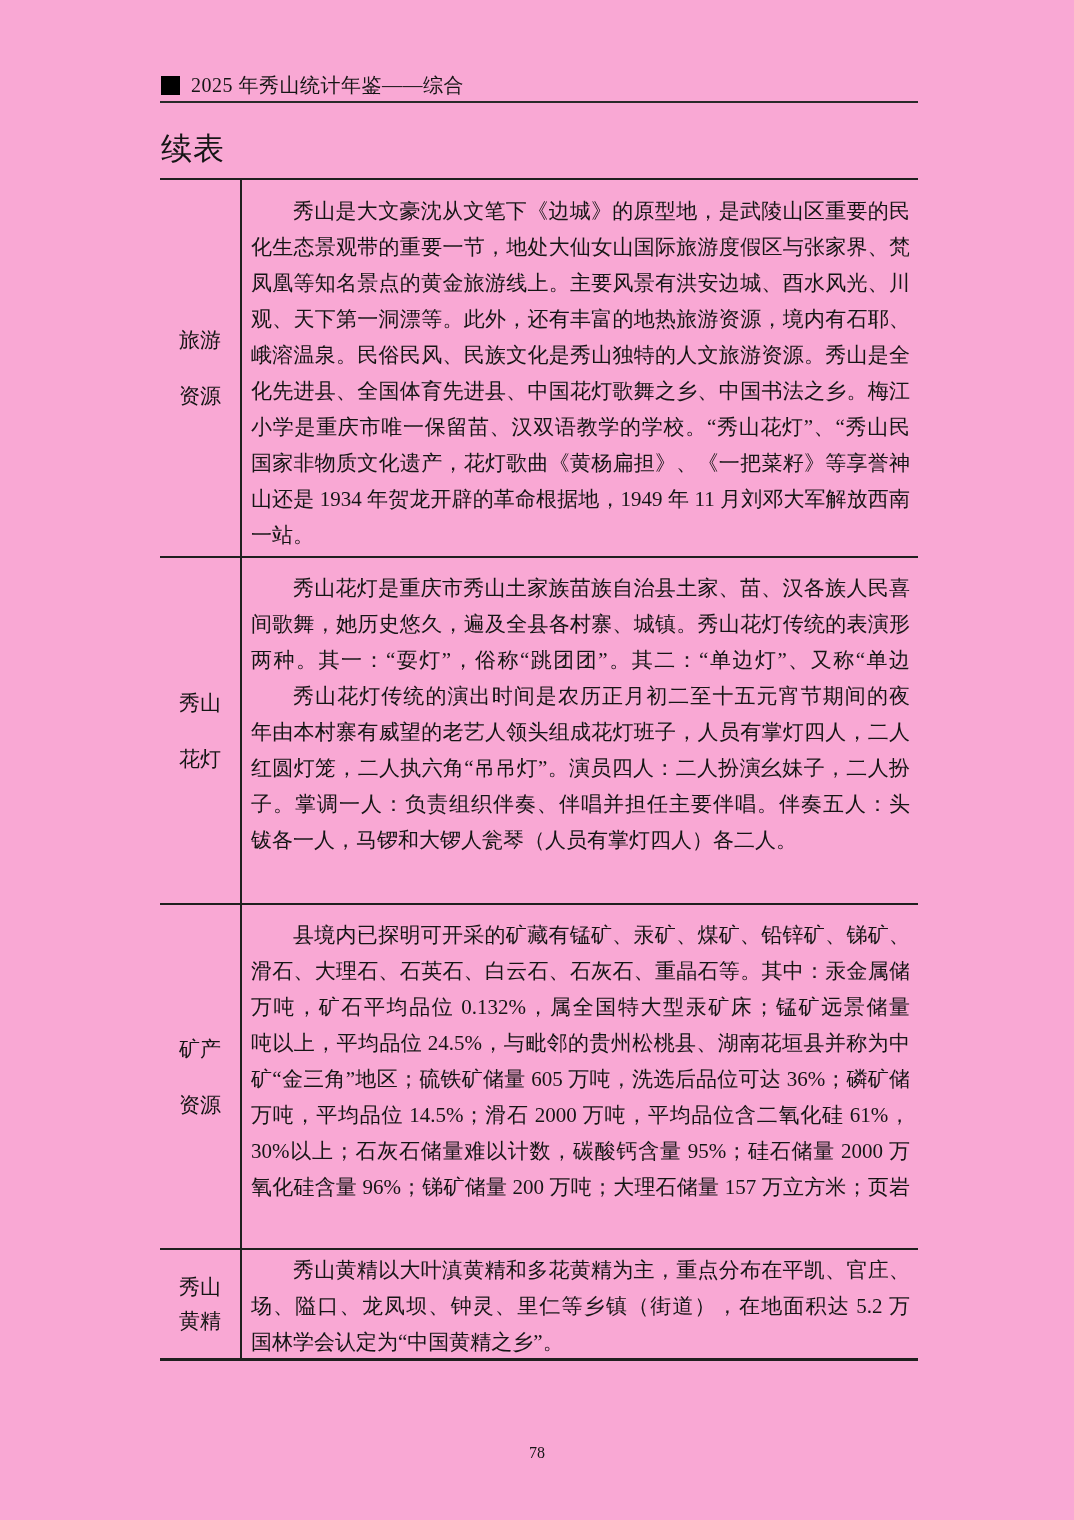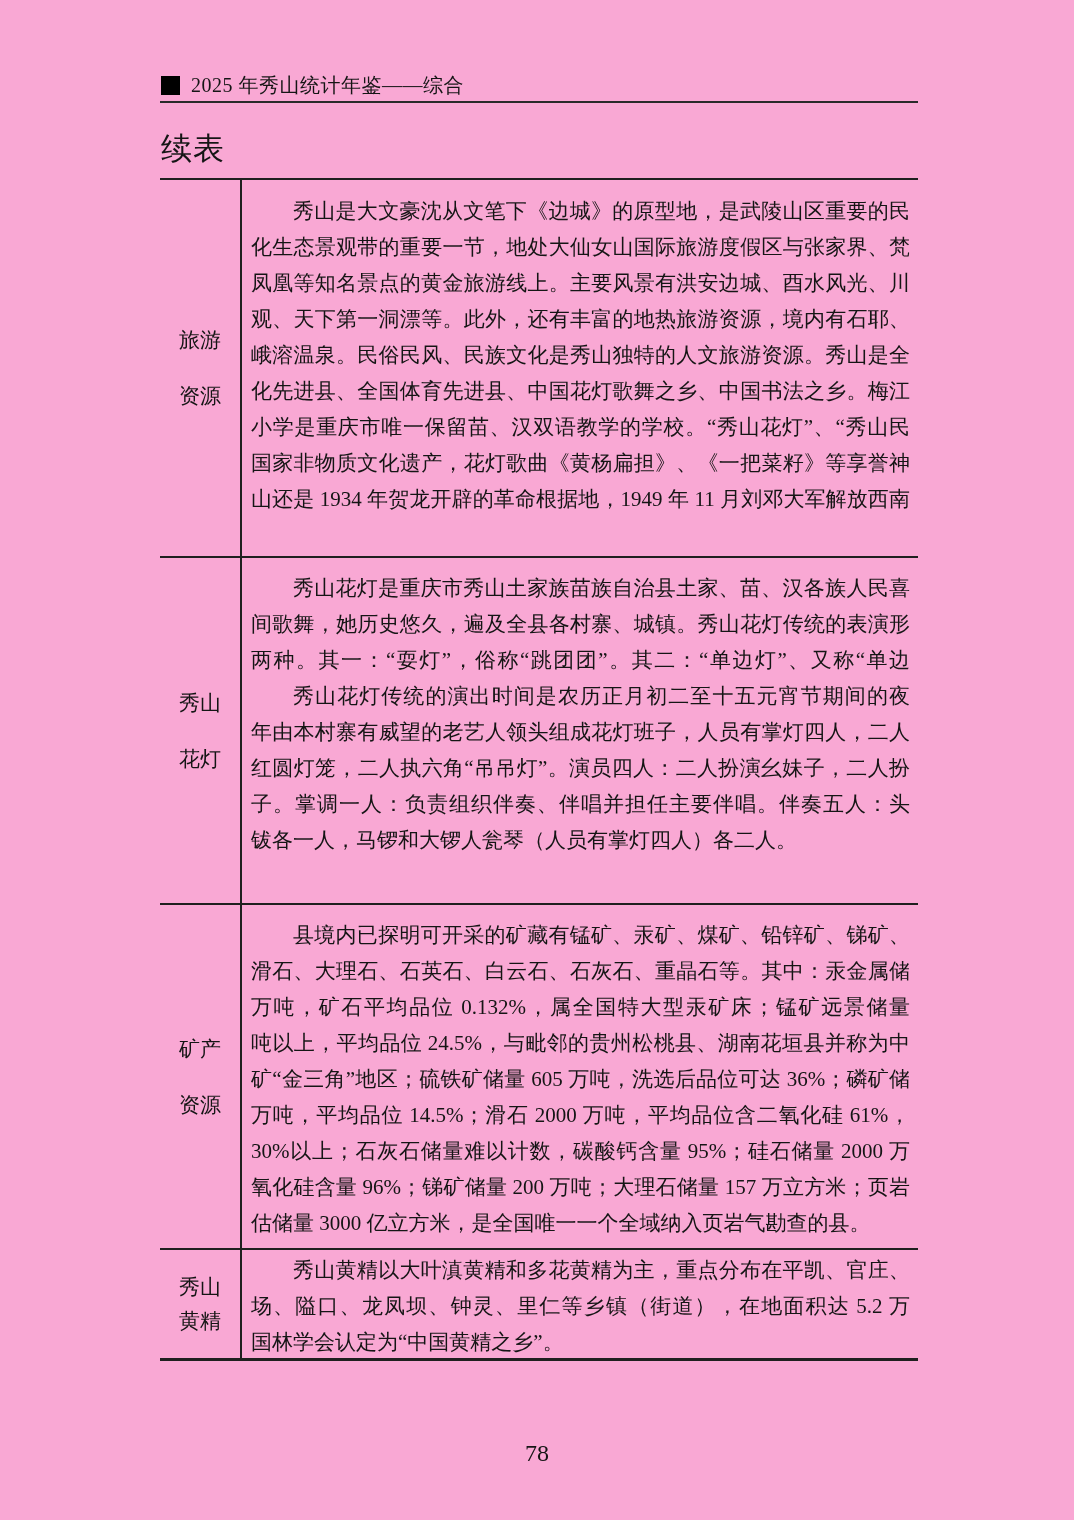--- a/index.html
+++ b/index.html
@@ -40,21 +40,21 @@
   .row-1 .content-cell,.row-2 .content-cell{padding-top:12px;}
   .row-3 .content-cell{padding-top:2px;}
   .para{margin:0;}
   .line{
     line-height:36px;height:36px;overflow:hidden;
     text-align:justify;text-align-last:justify;
   }
   .line.para-first{text-indent:42px;}
   .line.para-last{text-align-last:left;}
 
-  .page-num{position:absolute;left:0;top:1441px;width:1074px;text-align:center;font-size:24px;line-height:24px;}
+  .page-num{position:absolute;left:0;top:1441px;width:1074px;text-align:center;font-size:16px;line-height:24px;}
 </style>
 </head>
 <body>
 
 <div class="page">
 
   <div class="hdr">
     <span class="sq"></span>
     <span class="hdr-title">2025 年秀山统计年鉴——综合</span>
   </div>
@@ -72,20 +72,21 @@
           <div class="para">
             <div class="line para-first">秀山是大文豪沈从文笔下《边城》的原型地，是武陵山区重要的民俗文</div>
             <div class="line">化生态景观带的重要一节，地处大仙女山国际旅游度假区与张家界、梵净山、</div>
             <div class="line">凤凰等知名景点的黄金旅游线上。主要风景有洪安边城、酉水风光、川河奇</div>
             <div class="line">观、天下第一洞漂等。此外，还有丰富的地热旅游资源，境内有石耶、肖塘、</div>
             <div class="line">峨溶温泉。民俗民风、民族文化是秀山独特的人文旅游资源。秀山是全国文</div>
             <div class="line">化先进县、全国体育先进县、中国花灯歌舞之乡、中国书法之乡。梅江民族</div>
             <div class="line">小学是重庆市唯一保留苗、汉双语教学的学校。“秀山花灯”、“秀山民歌”是</div>
             <div class="line">国家非物质文化遗产，花灯歌曲《黄杨扁担》、《一把菜籽》等享誉神州。秀</div>
             <div class="line">山还是 1934 年贺龙开辟的革命根据地，1949 年 11 月刘邓大军解放西南的第</div>
+            <div class="line para-last">一站。</div>
           </div>
         </div>
       </div>
       <div class="trow row-1">
         <div class="label-cell">
           <div class="label-line">秀山</div>
           <div class="label-line">花灯</div>
         </div>
         <div class="content-cell">
           <div class="para">
@@ -110,21 +111,20 @@
         <div class="content-cell">
           <div class="para">
             <div class="line para-first">县境内已探明可开采的矿藏有锰矿、汞矿、煤矿、铅锌矿、锑矿、磷矿、</div>
             <div class="line">滑石、大理石、石英石、白云石、石灰石、重晶石等。其中：汞金属储量 1.04</div>
             <div class="line">万吨，矿石平均品位 0.132%，属全国特大型汞矿床；锰矿远景储量 5000 万</div>
             <div class="line">吨以上，平均品位 24.5%，与毗邻的贵州松桃县、湖南花垣县并称为中国锰</div>
             <div class="line">矿“金三角”地区；硫铁矿储量 605 万吨，洗选后品位可达 36%；磷矿储量 250</div>
             <div class="line">万吨，平均品位 14.5%；滑石 2000 万吨，平均品位含二氧化硅 61%，氧化镁</div>
             <div class="line">30%以上；石灰石储量难以计数，碳酸钙含量 95%；硅石储量 2000 万吨，二</div>
             <div class="line">氧化硅含量 96%；锑矿储量 200 万吨；大理石储量 157 万立方米；页岩气预</div>
-            <div class="line para-last">估储量 3000 亿立方米，是全国唯一一个全域纳入页岩气勘查的县。</div>
           </div>
         </div>
       </div>
       <div class="trow row-3">
         <div class="label-cell">
           <div class="label-line">秀山</div>
           <div class="label-line">黄精</div>
         </div>
         <div class="content-cell">
           <div class="para">

